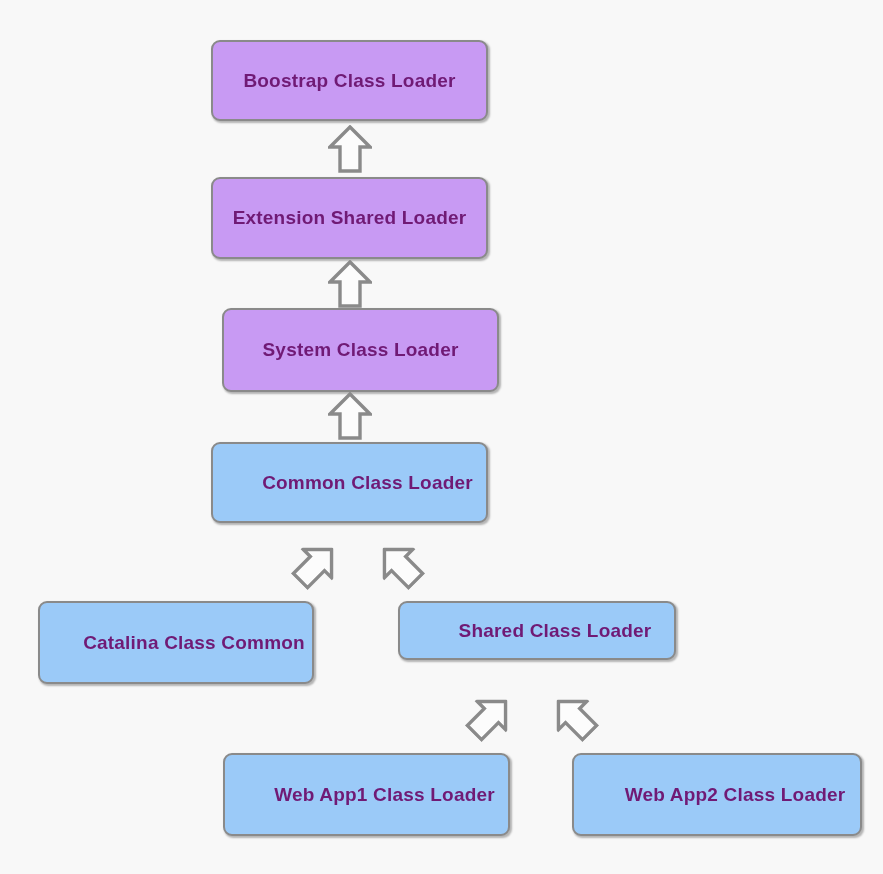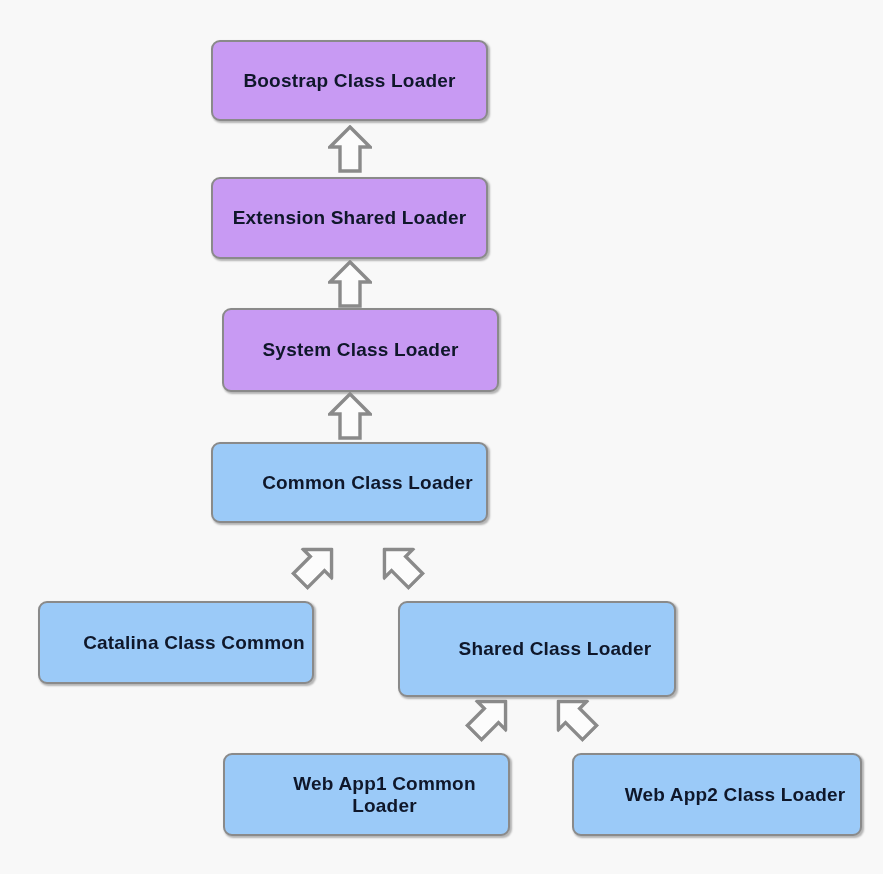--- a/index.html
+++ b/index.html
@@ -22,33 +22,33 @@
     box-sizing: border-box;
     border: 2px solid var(--border, #8a8a8a);
     border-radius: 9px;
     box-shadow: 1.5px 1.5px 2px rgba(0,0,0,0.28);
     display: flex;
     align-items: center;
     justify-content: center;
     text-align: center;
     font-size: 19px;
     font-weight: bold;
-    color: #0f172a;
+    color: #701a75;
     letter-spacing: 0.2px;
   }
   .fill-purple { background: var(--purple, #c89af3); }
   .fill-blue   { background: var(--blue, #9bcaf8); padding-left: 36px; }
 
   
   .node-bootstrap { left: 211px; top: 40px;  width: 277px; height: 81px; }
   .node-extension { left: 211px; top: 177px; width: 277px; height: 82px; }
   .node-system    { left: 222px; top: 308px; width: 277px; height: 84px; }
   .node-common    { left: 211px; top: 442px; width: 277px; height: 81px; }
   .node-catalina  { left: 38px;  top: 601px; width: 276px; height: 83px; }
-  .node-shared    { left: 398px; top: 601px; width: 278px; height: 96px; }
+  .node-shared    { left: 398px; top: 601px; width: 278px; height: 59px; }
   .node-webapp1   { left: 223px; top: 753px; width: 287px; height: 83px; }
   .node-webapp2   { left: 572px; top: 753px; width: 290px; height: 83px; }
 
   .arrow {
     position: absolute;
     width: 44px;
     height: 48px;
   }
   .arrow svg { display: block; width: 100%; height: 100%; }
   .arrow polygon {
@@ -130,19 +130,19 @@
         <polygon points="22,2 42,22 32,22 32,46 12,46 12,22 2,22"></polygon>
       </svg>
   </div>
   <div class="arrow arrow-d4">
     <svg viewBox="0 0 44 48" aria-hidden="true">
         <polygon points="22,2 42,22 32,22 32,46 12,46 12,22 2,22"></polygon>
       </svg>
   </div>
 
   <div class="node fill-blue node-webapp1">
-    <span>Web App1 Common Loader</span>
+    <span>Web App1 Class Loader</span>
   </div>
   <div class="node fill-blue node-webapp2">
     <span>Web App2 Class Loader</span>
   </div>
 
 </div>
 
 </body></html>

